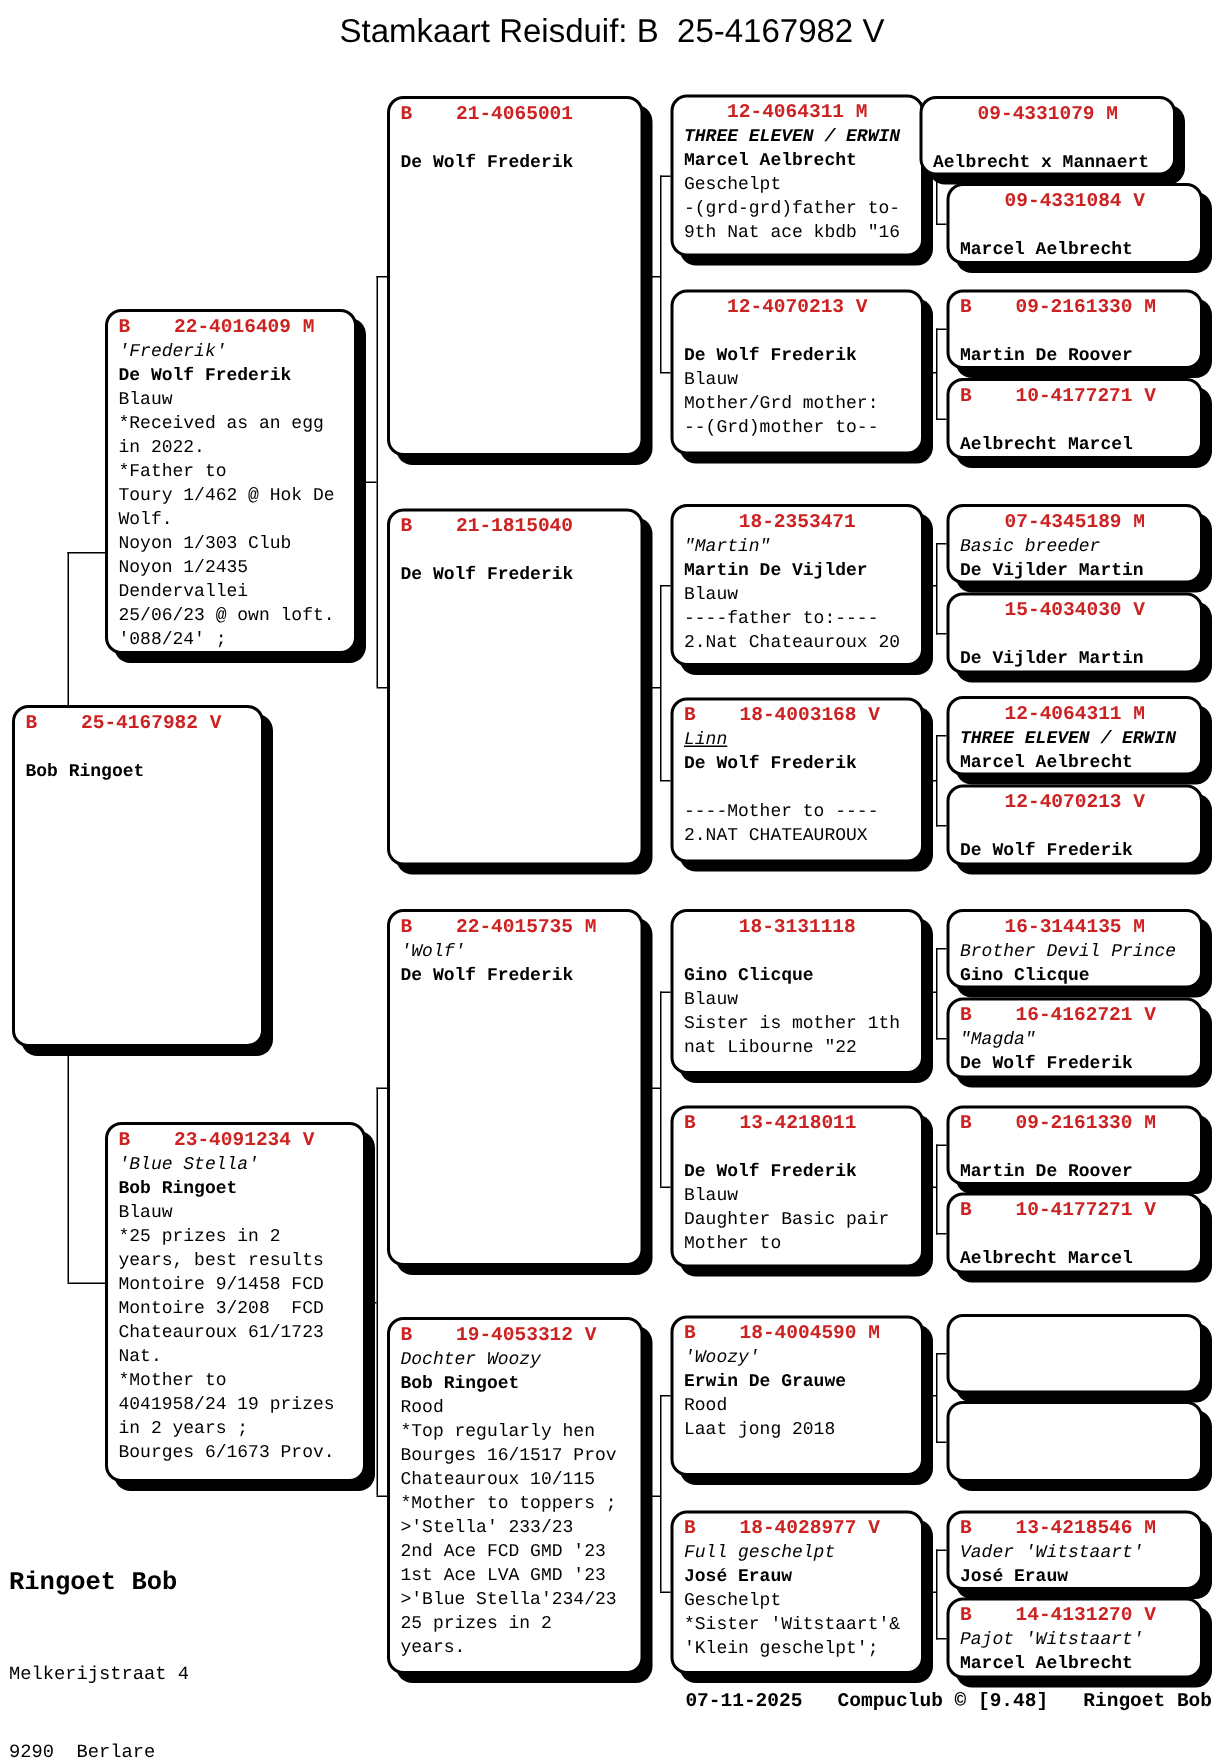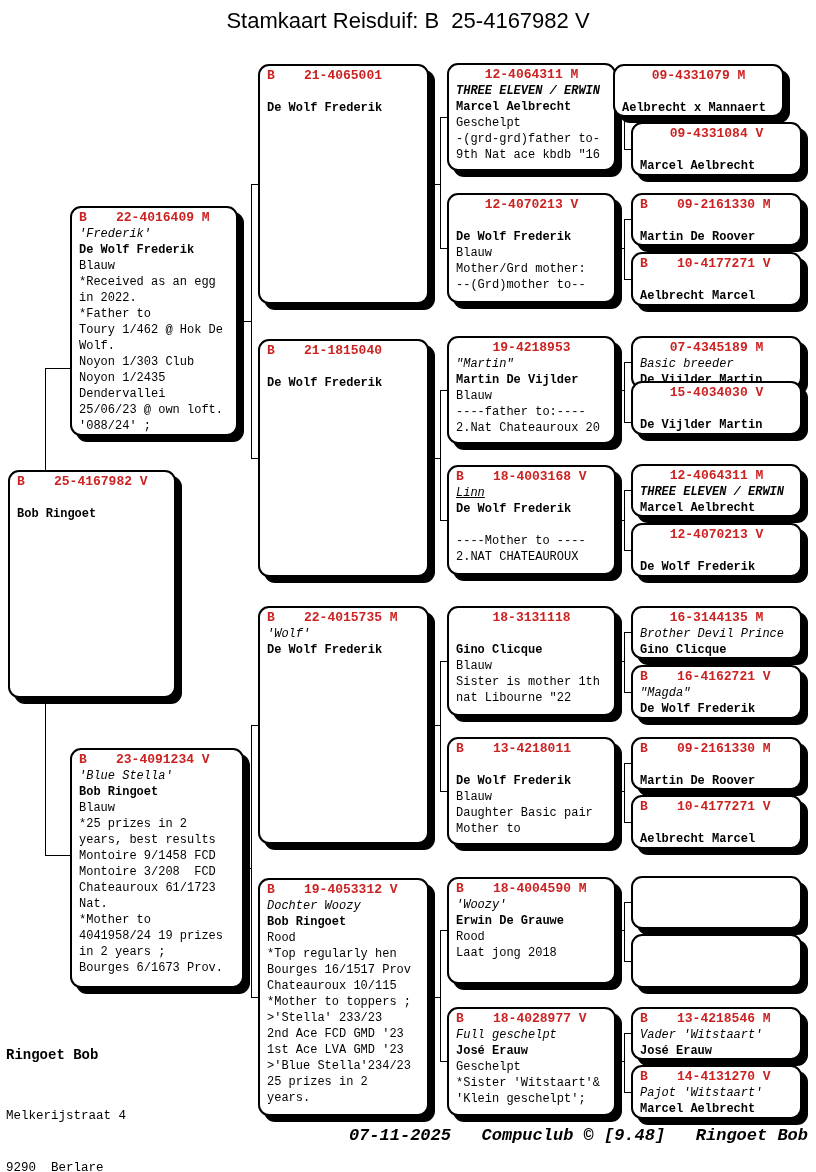--- a/index.html
+++ b/index.html
@@ -13,22 +13,22 @@
         box-shadow:6px 6px 0 #000; padding:1px 7px 0; font-size:12px; line-height:16px; overflow:hidden; }
   .hdr{ display:flex; color:var(--red); font-weight:bold; font-size:13px; line-height:17px; white-space:pre; min-height:17px; }
   .hdr .band{ width:37px; }
   .nb .hdr{ justify-content:center; }
   .name{ font-style:italic; white-space:pre; min-height:16px; }
   .owner{ font-weight:bold; white-space:pre; min-height:16px; }
   .notes{ white-space:pre-wrap; }
   .bi{ font-weight:bold; }
   .ul{ text-decoration:underline; }
   .addr{ position:absolute; left:6px; top:1012px; font-size:12.5px; line-height:17.5px; white-space:pre; }
-  .addr-name{ font-size:14px; font-weight:bold; margin-bottom:8px; }
-  .footer-right{ position:absolute; right:8px; top:1126px; font-size:17px; font-weight:bold; font-style:italic; white-space:pre; }
+  .addr-name{ font-size:17px; font-weight:bold; margin-bottom:8px; }
+  .footer-right{ position:absolute; right:8px; top:1126px; font-size:13px; font-weight:bold; white-space:pre; }
 </style>
 </head>
 <body>
 
 <div class="page-title">Stamkaart Reisduif: B  25-4167982 V</div>
 
 <div class="vl" style="left:45px;top:368px;width:1px;height:487px"></div>
 <div class="hl" style="left:45px;top:368px;width:25px;height:1px"></div>
 <div class="hl" style="left:45px;top:855px;width:25px;height:1px"></div>
 <div class="vl" style="left:251px;top:184px;width:1px;height:274px"></div>
@@ -169,21 +169,21 @@
 </div>
 <div class="box nb" style="left:447px;top:193px;width:169px;height:110px">
   <div class="hdr"><span class="ring">12-4070213 V</span></div>
   <div class="name"></div>
   <div class="owner">De Wolf Frederik</div>
   <div class="notes">Blauw
 Mother/Grd mother:
 --(Grd)mother to--</div>
 </div>
 <div class="box nb" style="left:447px;top:336px;width:169px;height:108px">
-  <div class="hdr"><span class="ring">19-4218953</span></div>
+  <div class="hdr"><span class="ring">18-2353471</span></div>
   <div class="name">"Martin"</div>
   <div class="owner">Martin De Vijlder</div>
   <div class="notes">Blauw
 ----father to:----
 2.Nat Chateauroux 20</div>
 </div>
 <div class="box" style="left:447px;top:465px;width:169px;height:110px">
   <div class="hdr"><span class="band">B</span><span class="ring">18-4003168 V</span></div>
   <div class="name ul">Linn</div>
   <div class="owner">De Wolf Frederik</div>
@@ -241,21 +241,21 @@
 <div class="box" style="left:631px;top:252px;width:171px;height:54px">
   <div class="hdr"><span class="band">B</span><span class="ring">10-4177271 V</span></div>
   <div class="name"></div>
   <div class="owner">Aelbrecht Marcel</div>
 </div>
 <div class="box nb" style="left:631px;top:336px;width:171px;height:53px">
   <div class="hdr"><span class="ring">07-4345189 M</span></div>
   <div class="name">Basic breeder</div>
   <div class="owner">De Vijlder Martin</div>
 </div>
-<div class="box nb" style="left:631px;top:381px;width:171px;height:54px">
+<div class="box nb" style="left:631px;top:395px;width:171px;height:54px">
   <div class="hdr"><span class="ring">15-4034030 V</span></div>
   <div class="name"></div>
   <div class="owner">De Vijlder Martin</div>
 </div>
 <div class="box nb" style="left:631px;top:464px;width:171px;height:53px">
   <div class="hdr"><span class="ring">12-4064311 M</span></div>
   <div class="name bi">THREE ELEVEN / ERWIN</div>
   <div class="owner">Marcel Aelbrecht</div>
 </div>
 <div class="box nb" style="left:631px;top:523px;width:171px;height:54px">

